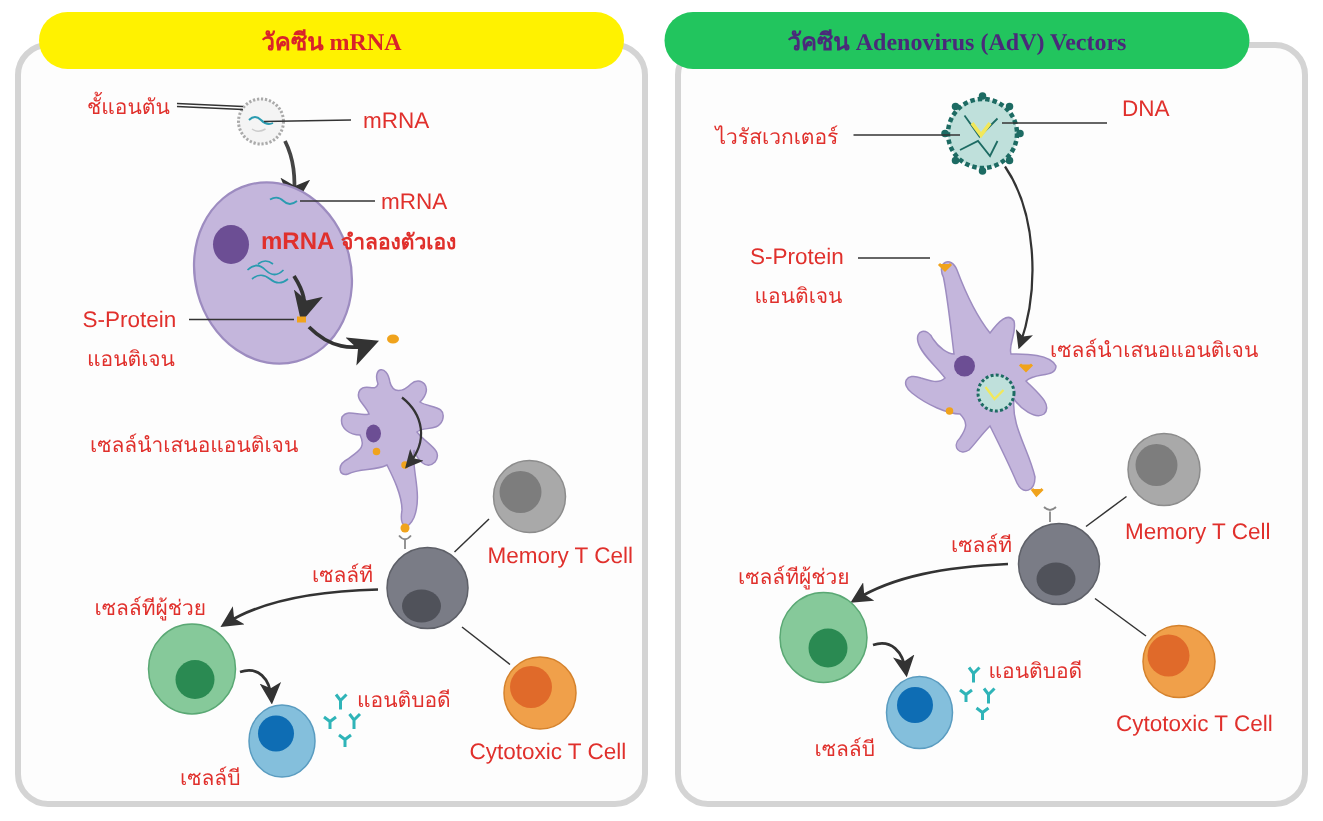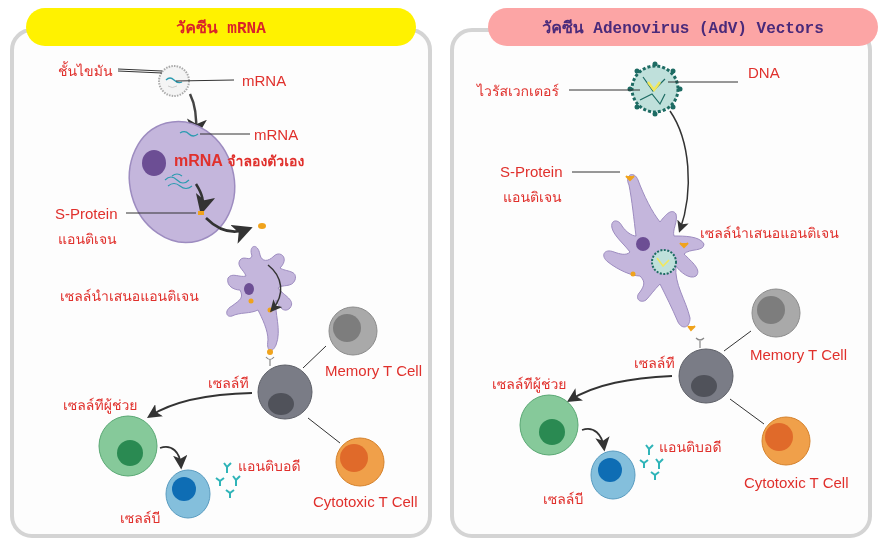--- a/index.html
+++ b/index.html
@@ -1,18 +1,18 @@
 <!DOCTYPE html>
 <html><head>
 <meta charset="utf-8">
 <style>
   html, body { margin:0; padding:0; background:#ffffff; }
   body { width:882px; height:547px; position:relative; overflow:hidden; font-family:"Liberation Sans", sans-serif; }
   .panel { position:absolute; border:4px solid #d4d4d4; border-radius:22px; background:#fdfdfd; box-sizing:border-box; }
-  .banner { position:absolute; height:38px; border-radius:19px; display:flex; align-items:center; justify-content:center; font-weight:bold; font-size:16px; font-family:Liberation Mono, monospace; }
+  .banner { position:absolute; height:38px; border-radius:19px; display:flex; align-items:center; justify-content:center; font-weight:bold; font-size:16px; font-family:Liberation Serif, serif; }
   .lbl { position:absolute; color:#e0302c; font-size:14px; white-space:nowrap; font-family:"DejaVu Sans", sans-serif; }
   .lbl.en { font-family:"Liberation Sans", sans-serif; font-size:15px; }
   svg.art { position:absolute; left:0; top:0; }
 </style>
 </head>
 <body>
 
 <div class="panel" style="left:10px;top:28px;width:422px;height:510px;"></div>
 <div class="panel" style="left:450px;top:28px;width:422px;height:510px;"></div>
 
@@ -152,23 +152,23 @@
   </g>
   <g stroke="#2fb4b8" stroke-width="2" fill="none">
     <path d="M646,445 l3,4 l4,-4 M649,449 v6"></path>
     <path d="M640,460 l4,3 l4,-3 M644,463 v5"></path>
     <path d="M656,459 l3,4 l4,-4 M659,463 v6"></path>
     <path d="M651,472 l4,3 l4,-3 M655,475 v5"></path>
   </g>
 </svg>
 
 <div class="banner" style="left:26px;top:8px;width:390px;background:#fff200;color:#d9232a;">วัคซีน mRNA</div>
-<div class="banner" style="left:488px;top:8px;width:390px;background:#fca5a5;color:#4a2a7a;">วัคซีน Adenovirus (AdV) Vectors</div>
+<div class="banner" style="left:443px;top:8px;width:390px;background:#22c55e;color:#4a2a7a;">วัคซีน Adenovirus (AdV) Vectors</div>
 
-<div class="lbl" style="left:58px;top:60px;">ชั้นไขมัน</div>
+<div class="lbl" style="left:58px;top:60px;">ชั้แอนตัน</div>
 <div class="lbl en" style="left:242px;top:72px;">mRNA</div>
 <div class="lbl en" style="left:254px;top:126px;">mRNA</div>
 <div class="lbl" style="left:174px;top:150px;">
   <span style="font-weight:bold;font-family:'Liberation Sans',sans-serif;font-size:16px;">mRNA</span>
   <span style="font-weight:bold;">จำลองตัวเอง</span>
 </div>
 <div class="lbl en" style="left:55px;top:205px;">S-Protein</div>
 <div class="lbl" style="left:58px;top:228px;">แอนติเจน</div>
 <div class="lbl" style="left:60px;top:285px;">เซลล์นำเสนอแอนติเจน</div>
 <div class="lbl en" style="left:325px;top:362px;">Memory T Cell</div>

